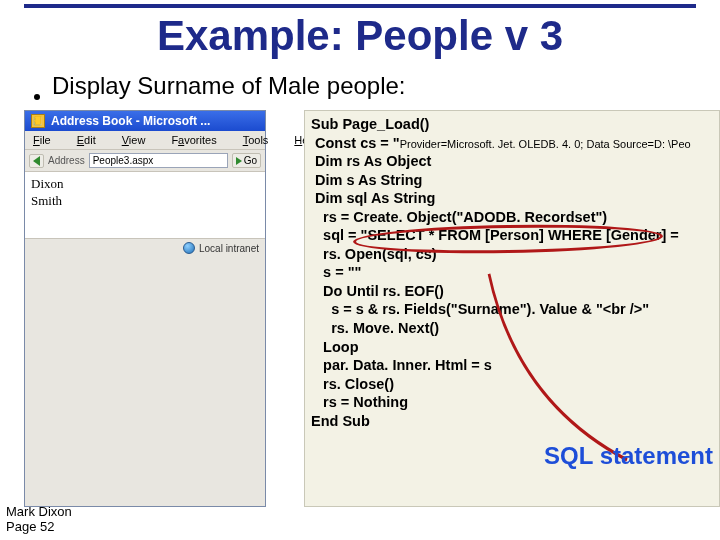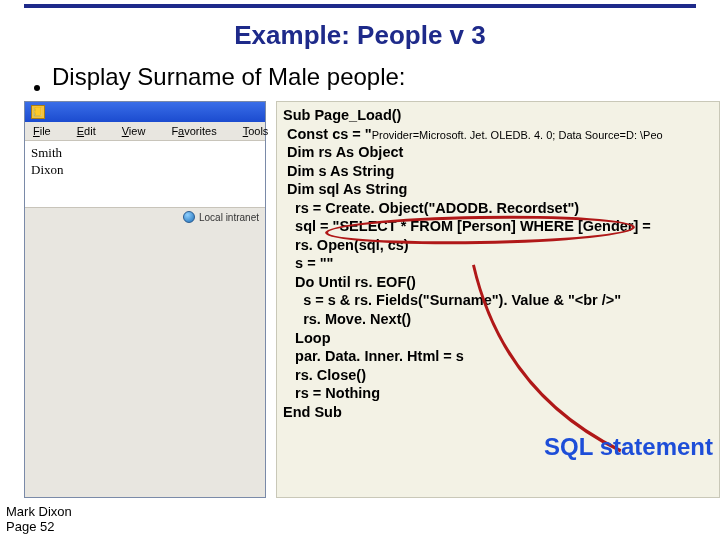--- a/index.html
+++ b/index.html
@@ -11,24 +11,24 @@
     position: relative;
     overflow: hidden;
   }
   .top-rule {
     height: 4px;
     background: #1e2a8a;
     margin: 4px 24px 0 24px;
   }
   .slide-title {
     text-align: center;
-    font-size: 26px;
+    font-size: 42px;
     font-weight: bold;
     color: #1e2a8a;
-    padding: 12px 0 6px 0;
+    padding: 4px 0 6px 0;
   }
   .bullet-row {
     display: flex;
     align-items: flex-end;
     font-size: 24px;
     color: #000;
     padding: 6px 0 10px 34px;
   }
   .bullet-dot {
     width: 6px; height: 6px; background: #000; border-radius: 50%;
@@ -132,20 +132,21 @@
     background: #f3f2e5;
     border: 1px solid #c9c8b8;
     padding: 4px 6px 2px 6px;
     font-family: Arial, Helvetica, sans-serif;
     font-size: 14.5px;
     line-height: 1.28;
     color: #000;
     white-space: pre;
     position: relative;
     overflow: hidden;
+    margin-left: 28px;
   }
   .code-box .small { font-size: 11px; }
   .ellipse {
     position: absolute;
     border: 3px solid #b01818;
     border-radius: 50%;
     pointer-events: none;
     background: transparent;
   }
   .ellipse-1 { width: 310px; height: 28px; left: 48px; top: 114px; transform: rotate(-1deg); }
@@ -183,32 +184,44 @@
 <div class="bullet-row">
   <div class="bullet-dot"></div>
   <span>Display Surname of Male people:</span>
 </div>
 
 <div class="content-row">
 
   <div class="browser">
     <div class="br-title">
       <div class="br-ticon">📒</div>
+      <span>Address Book - Microsoft ...</span>
     </div>
     <div class="br-menu">
       <span><u>F</u>ile</span>
       <span><u>E</u>dit</span>
       <span><u>V</u>iew</span>
       <span>F<u>a</u>vorites</span>
       <span><u>T</u>ools</span>
       <span><u>H</u>elp</span>
     </div>
+    <div class="br-addr">
+      <div class="br-back">
+        <div class="arrow-left"></div>
+      </div>
+      <span class="addr-label">Address</span>
+      <div class="addr-box">People3.aspx</div>
+      <div class="br-go">
+        <div class="arrow-right-sm"></div>
+        <span>Go</span>
+      </div>
+    </div>
     <div class="br-body">
+      <div>Dixon</div>
       <div>Smith</div>
-      <div>Dixon</div>
     </div>
     <div class="br-status">
       <div class="globe"></div>
       <span>Local intranet</span>
     </div>
   </div>
 
   <div class="code-box"><b>Sub Page_Load()</b>
 <span><b> Const cs = "</b><span class="small">Provider=Microsoft. Jet. OLEDB. 4. 0; Data Source=D: \Peo</span></span>
 <b> Dim rs As Object</b>

